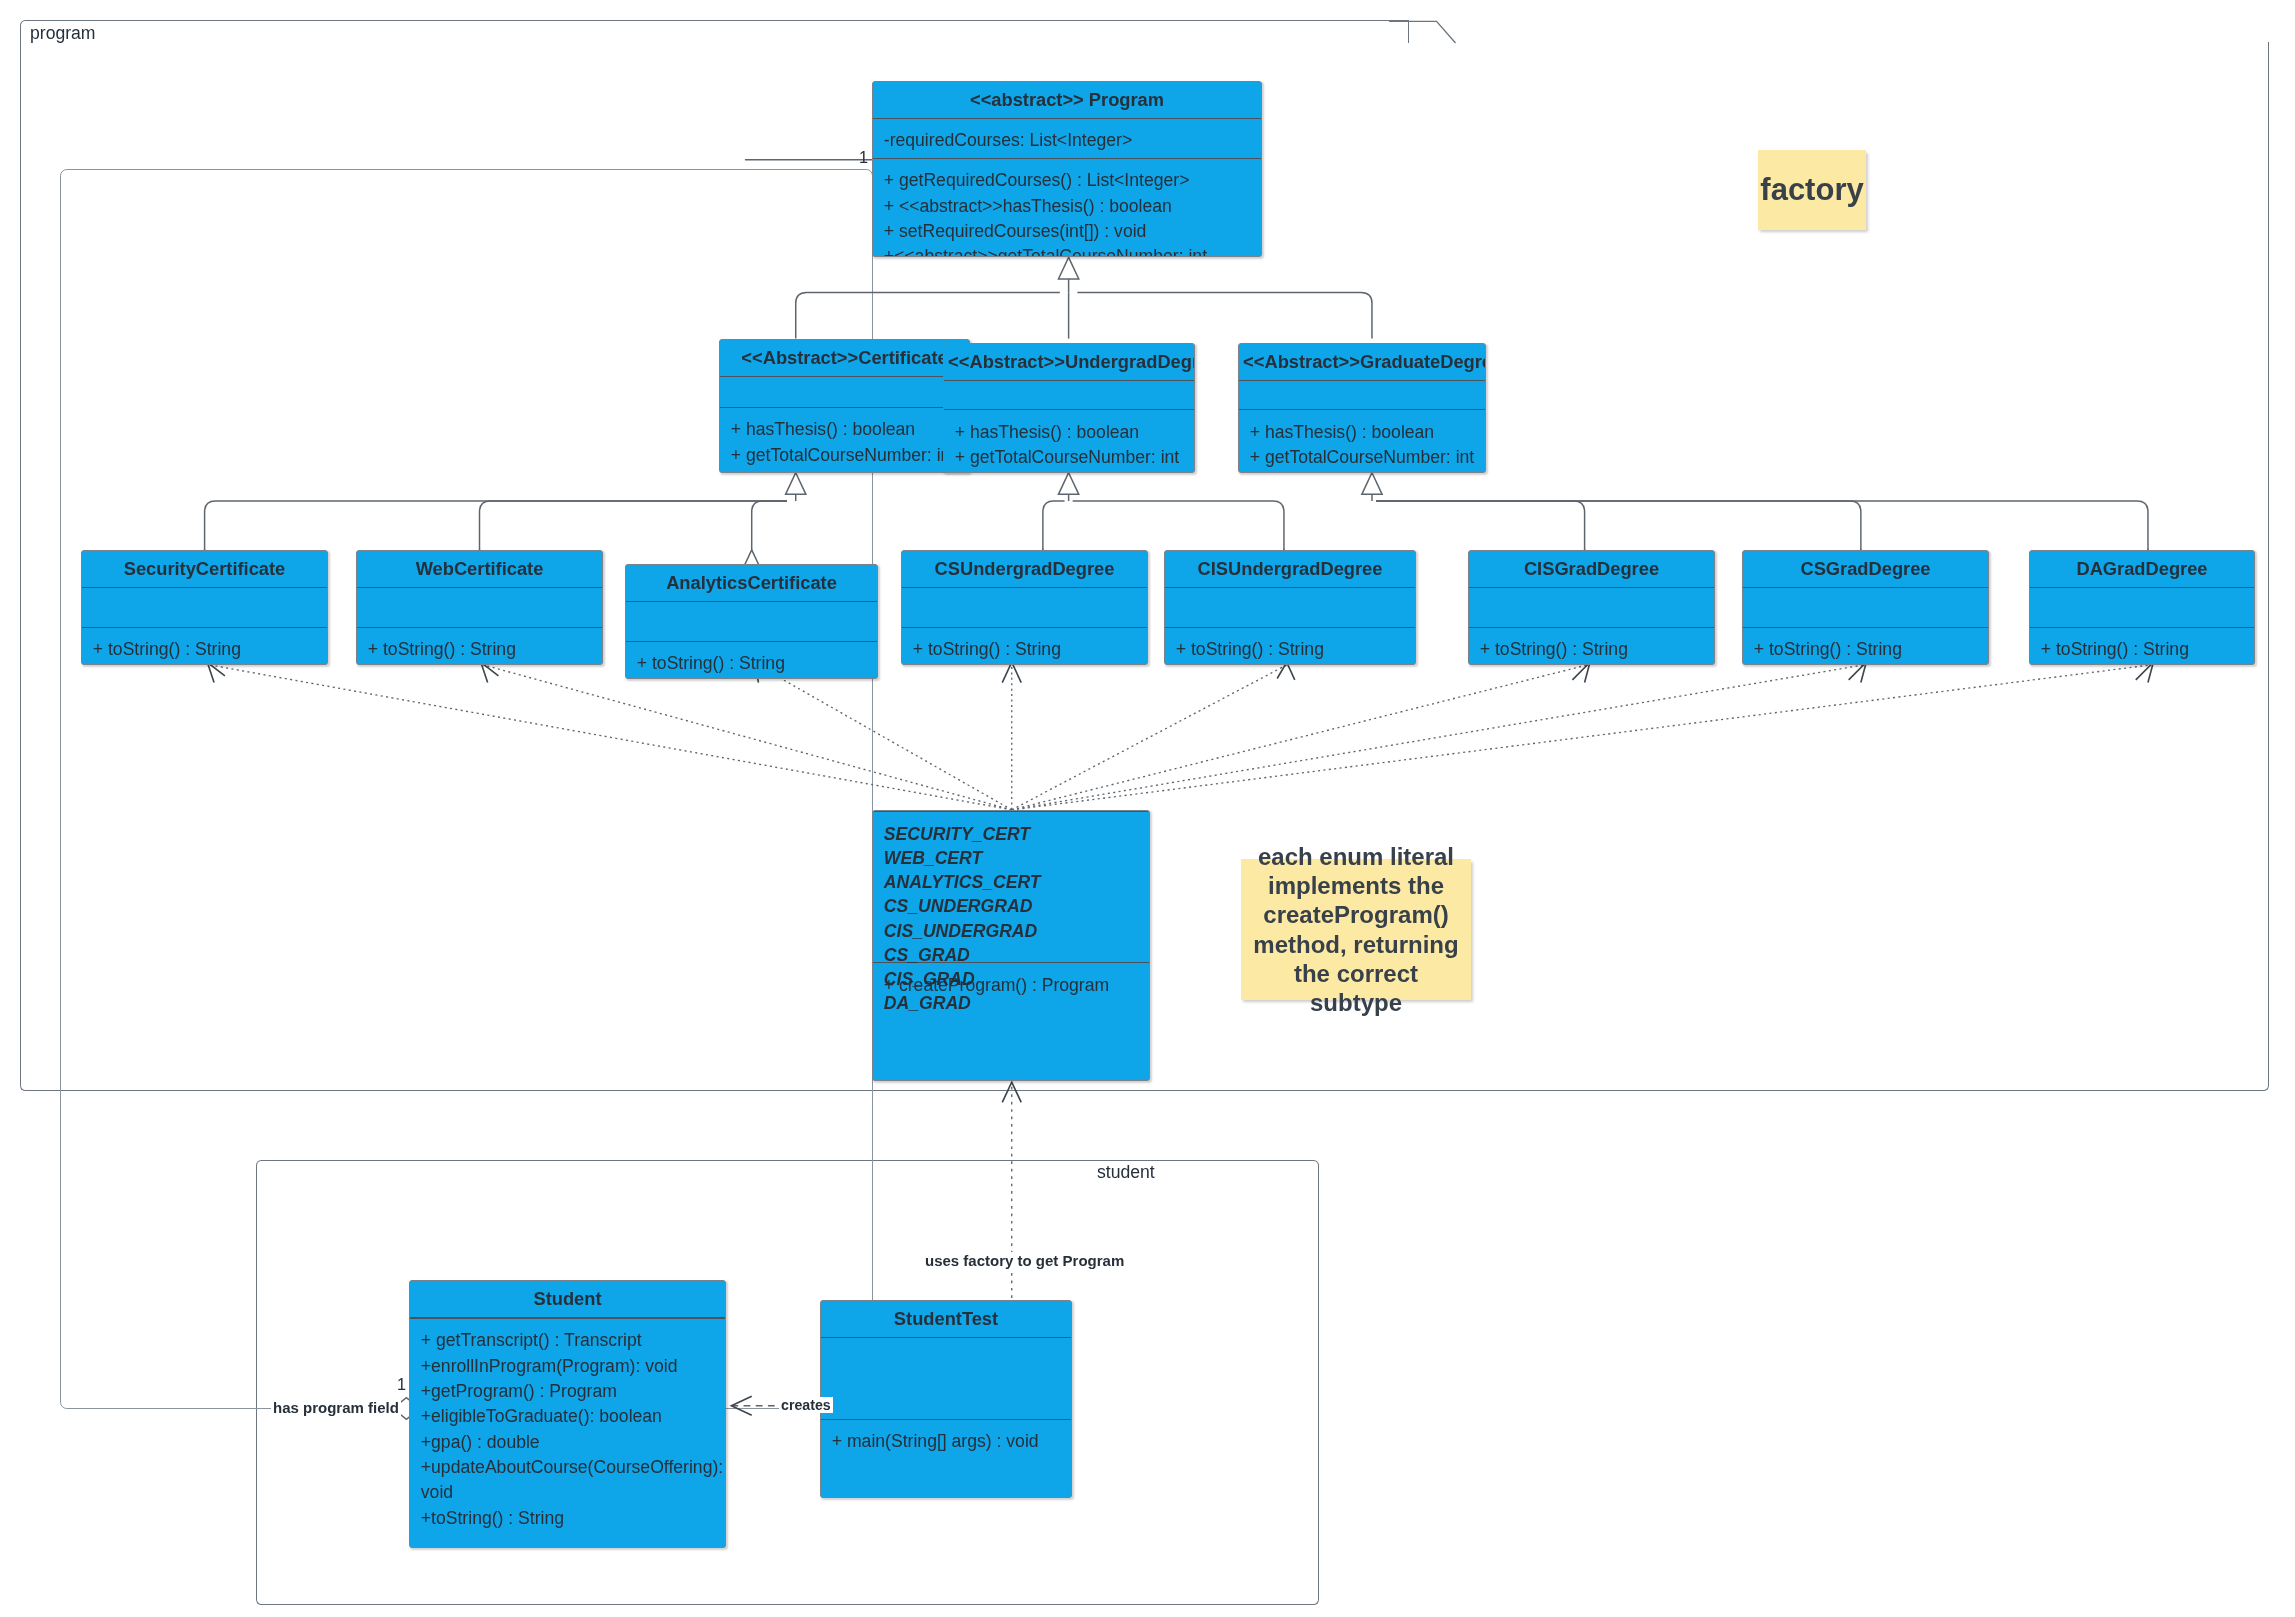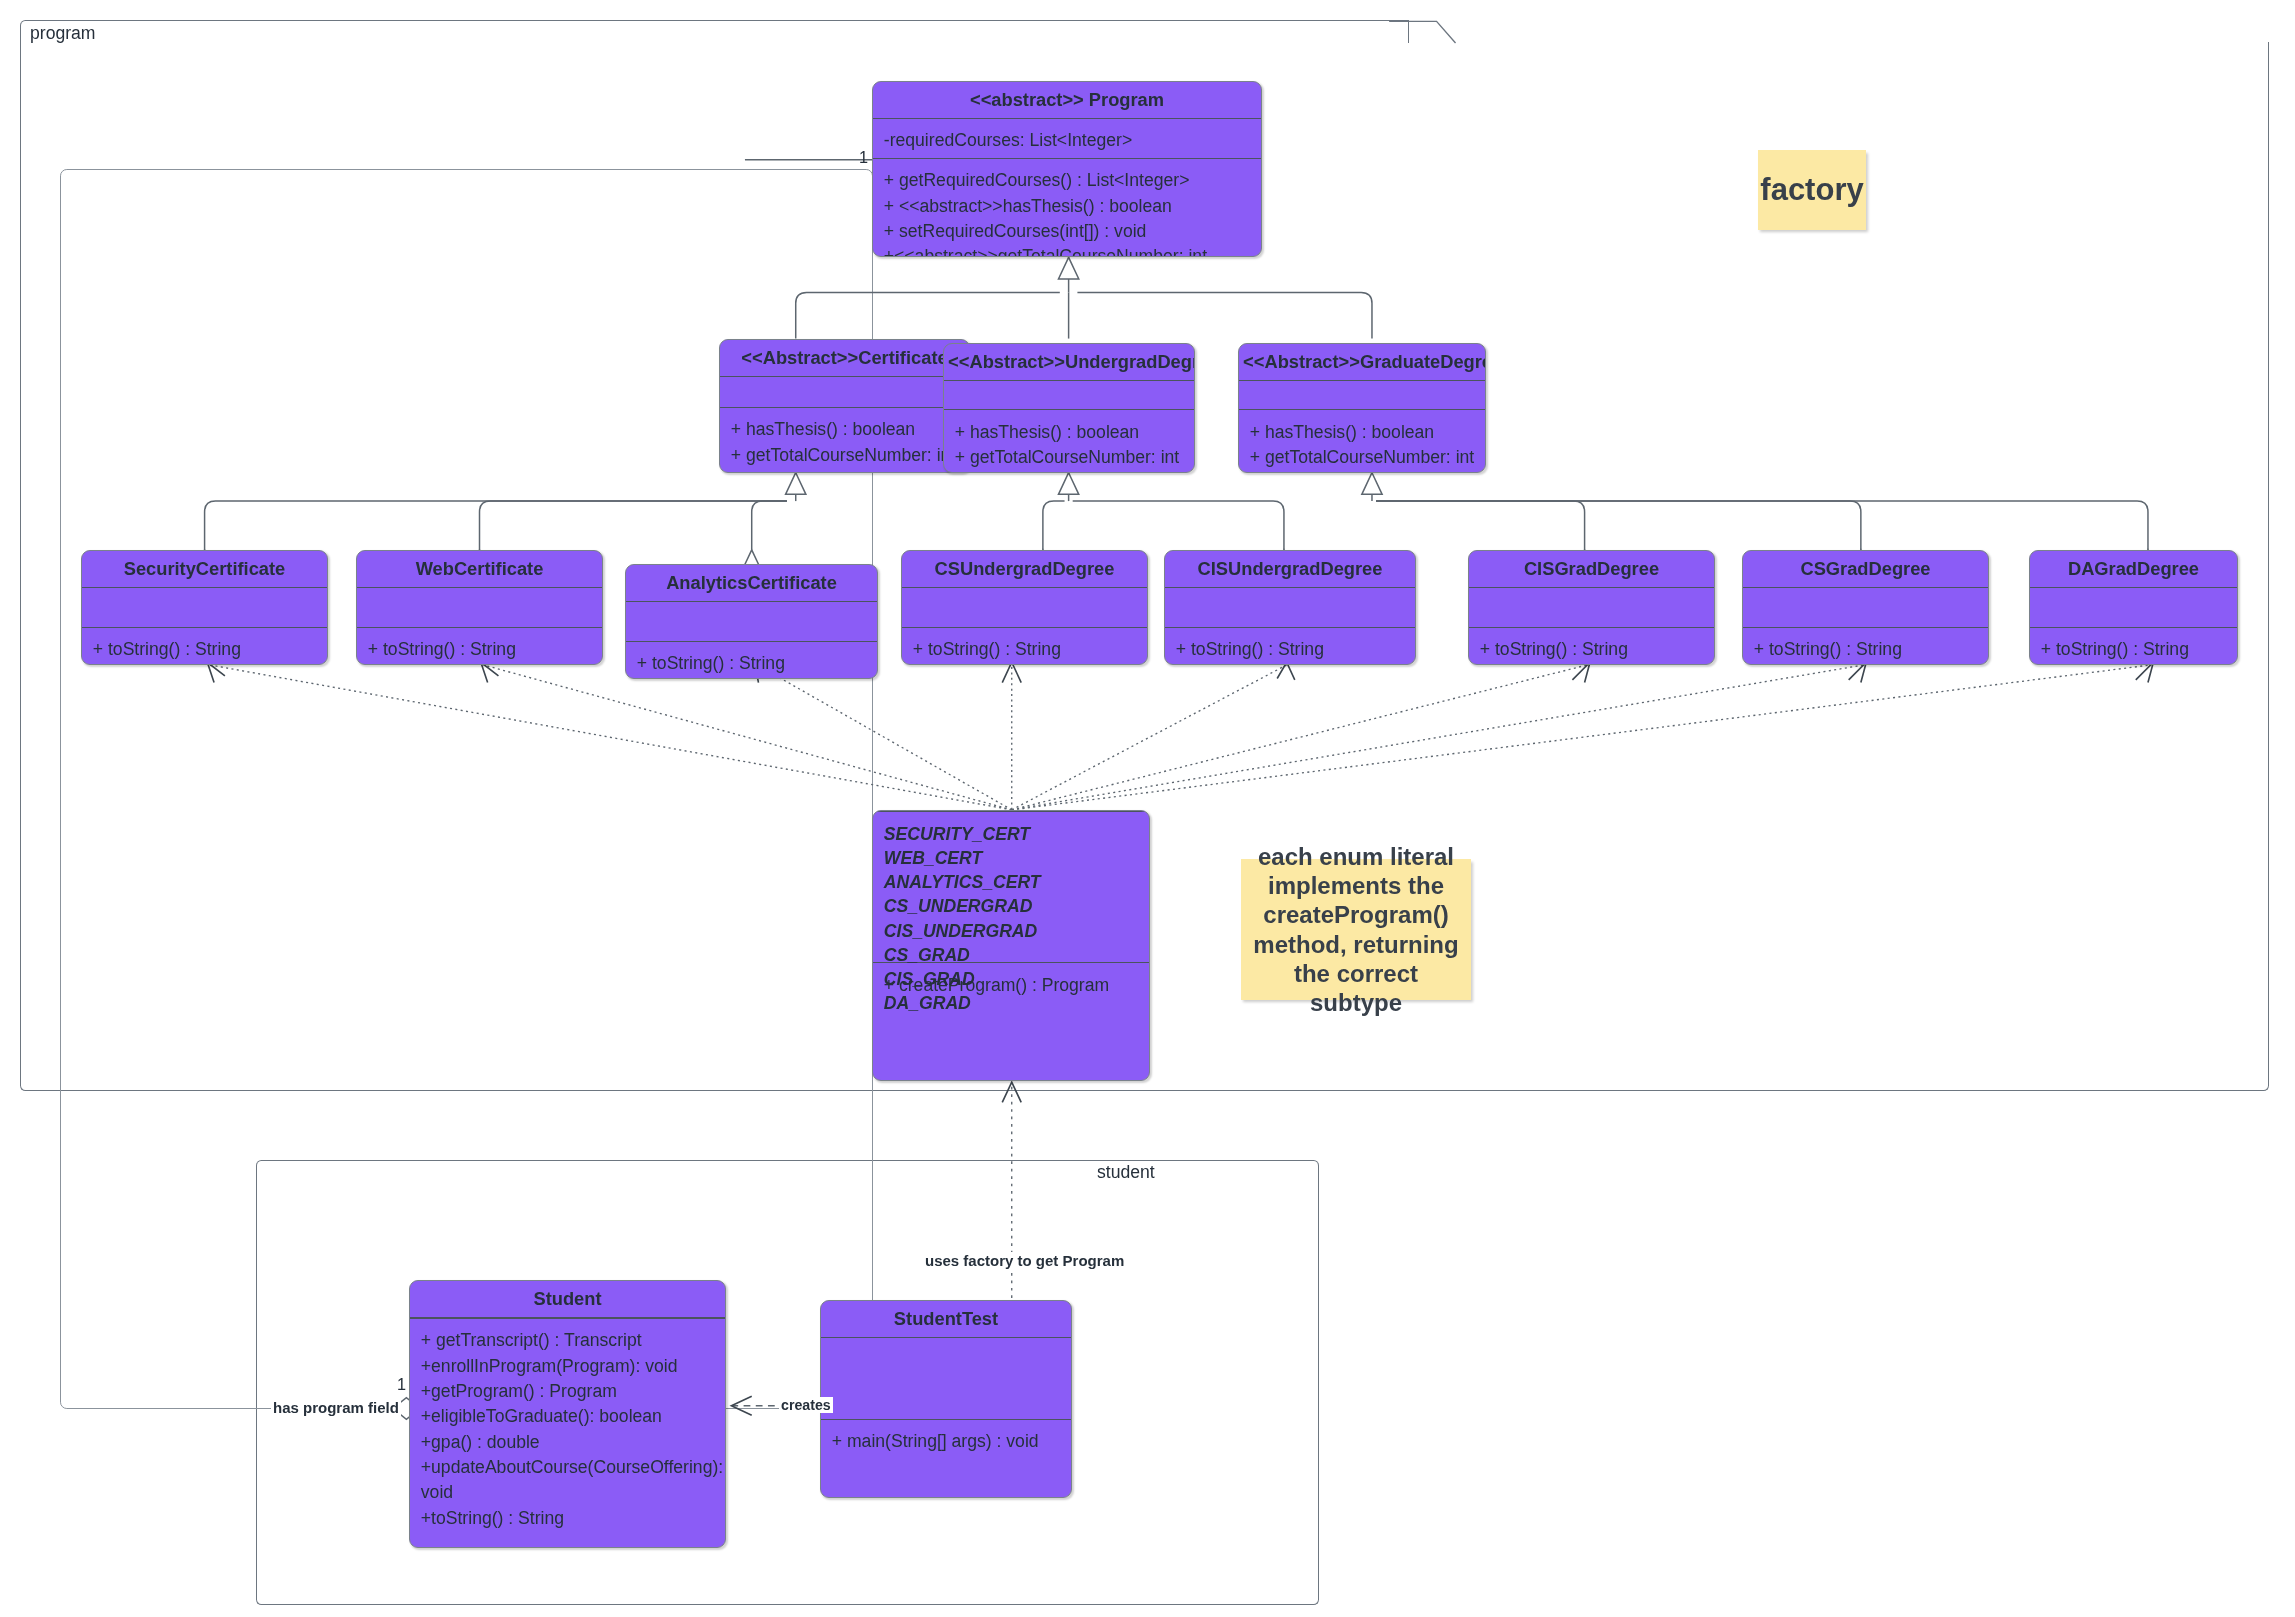--- a/index.html
+++ b/index.html
@@ -36,22 +36,22 @@
     position: absolute;
     font-size: 17.6px;
     color: #26303b;
     white-space: nowrap;
   }
   
   .uml {
     position: absolute;
     box-sizing: border-box;
     border: 1.4px solid #7a828b;
-    border-radius: 9px;
-    background: #8b5cf6;
+    border-radius: 3px;
+    background: #0ea5e9;
     box-shadow: 1.4px 1.4px 2px rgba(0,0,0,0.18);
     overflow: hidden;
     z-index: 5;
   }
   .uml .name {
     box-sizing: border-box;
     width: 100%;
     text-align: center;
     font-weight: bold;
     font-size: 18.3px;
@@ -307,21 +307,21 @@
   </div>
 
   <div class="uml" style="left:1742px; top:550px; width:247px; height:115px;">
     <div class="name">CSGradDegree</div>
     <div class="sep"></div>
     <div class="compartment empty" style="height:39px;"></div>
     <div class="sep"></div>
     <div class="compartment">+ toString() : String</div>
   </div>
 
-  <div class="uml" style="left:2029px; top:550px; width:209px; height:115px;">
+  <div class="uml" style="left:2029px; top:550px; width:226px; height:115px;">
     <div class="name">DAGradDegree</div>
     <div class="sep"></div>
     <div class="compartment empty" style="height:39px;"></div>
     <div class="sep"></div>
     <div class="compartment">+ toString() : String</div>
   </div>
 
   <div class="uml" style="left:872px; top:810px; width:278px; height:271px;">
     <div class="sep"></div>
     <div class="compartment italic" style="height:150px; line-height:1.38;">SECURITY_CERT

